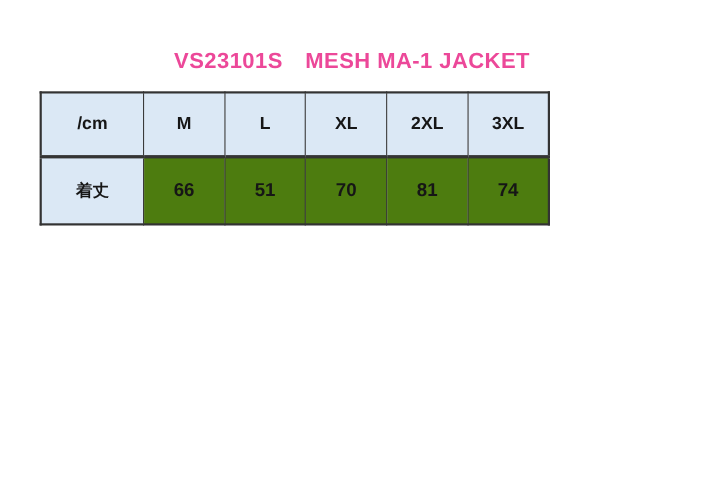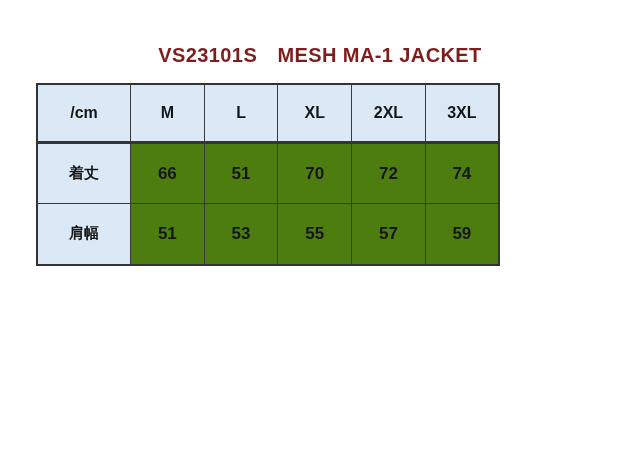--- a/index.html
+++ b/index.html
@@ -15,21 +15,21 @@
   .title {
     position: absolute;
     left: 0;
     top: 42px;
     width: 100%;
     margin: 0;
     text-align: center;
     font-size: 20px;
     font-weight: bold;
     letter-spacing: 0.4px;
-    color: #7f1d1d;
+    color: #ec4899;
     white-space: pre;
   }
   table.size-table {
     position: absolute;
     left: 36px;
     top: 83px;
     width: 464px;
     border-collapse: collapse;
     table-layout: fixed;
     background: #ffffff;
@@ -77,27 +77,19 @@
         <th>2XL</th>
         <th>3XL</th>
       </tr>
     </thead>
     <tbody>
       <tr>
         <th class="label-col">着丈</th>
         <td>66</td>
         <td>51</td>
         <td>70</td>
-        <td>72</td>
+        <td>81</td>
         <td>74</td>
-      </tr>
-      <tr>
-        <th class="label-col">肩幅</th>
-        <td>51</td>
-        <td>53</td>
-        <td>55</td>
-        <td>57</td>
-        <td>59</td>
       </tr>
     </tbody>
   </table>
 
 </div>
 
 </body></html>

